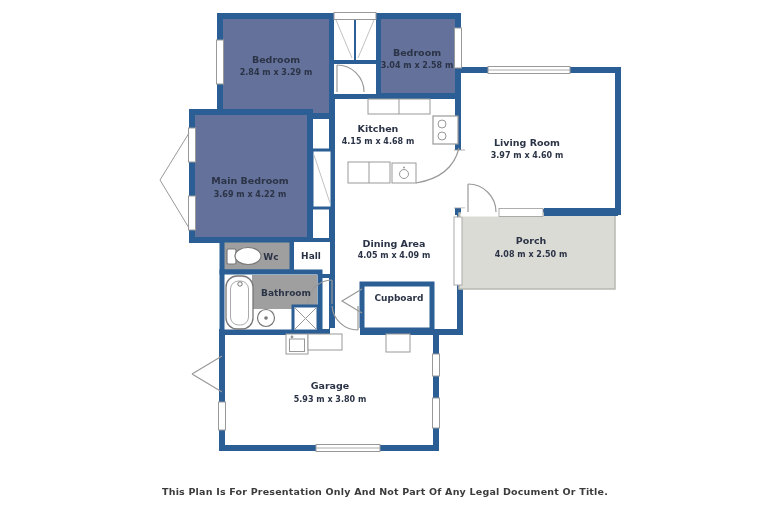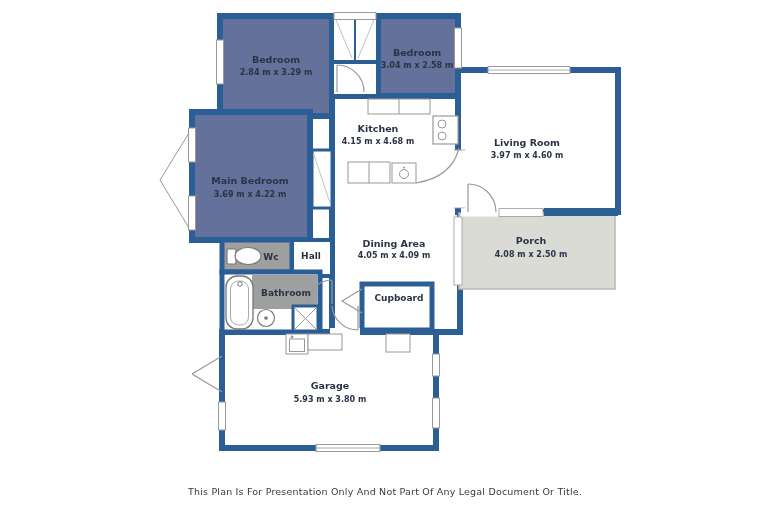--- a/index.html
+++ b/index.html
@@ -8,21 +8,21 @@
   .room-name{font-size:9.5px;fill:#2b3346;text-anchor:middle;font-weight:600;}
   .room-dims{font-size:8px;fill:#2b3346;text-anchor:middle;font-weight:700;}
   .small-name{font-size:9px;fill:#2b3346;text-anchor:middle;font-weight:700;}
   .logo{position:absolute;left:14px;top:444px;color:#1a527a;}
   .logo-top{display:flex;align-items:center;gap:4px;margin-left:40px;height:12px;}
   .logo-prefix{font-size:9.5px;font-weight:700;letter-spacing:0.3px;color:#1a527a;}
   .logo-main{display:block;font-size:32px;line-height:34px;font-weight:700;letter-spacing:0.5px;color:#1a527a;}
   .logo-main::first-letter{font-size:46px;}
   .logo-tagline{display:block;font-size:8.5px;letter-spacing:4.5px;margin-left:44px;margin-top:-4px;color:#2c6a94;font-weight:400;}
   .disclaimer{position:absolute;left:160px;top:486px;width:450px;text-align:center;
-    font-size:9.5px;font-weight:400;color:#3b3b3b;letter-spacing:0.2px;}
+    font-size:9.5px;font-weight:700;color:#3b3b3b;letter-spacing:0.2px;}
 </style>
 </head>
 <body>
 
 <div class="canvas">
 
   <svg width="768" height="512" viewBox="0 0 768 512">
 
     <g>
       <rect x="332" y="96" width="128" height="236" fill="#ffffff" stroke="#2b5e95" stroke-width="6"></rect>

